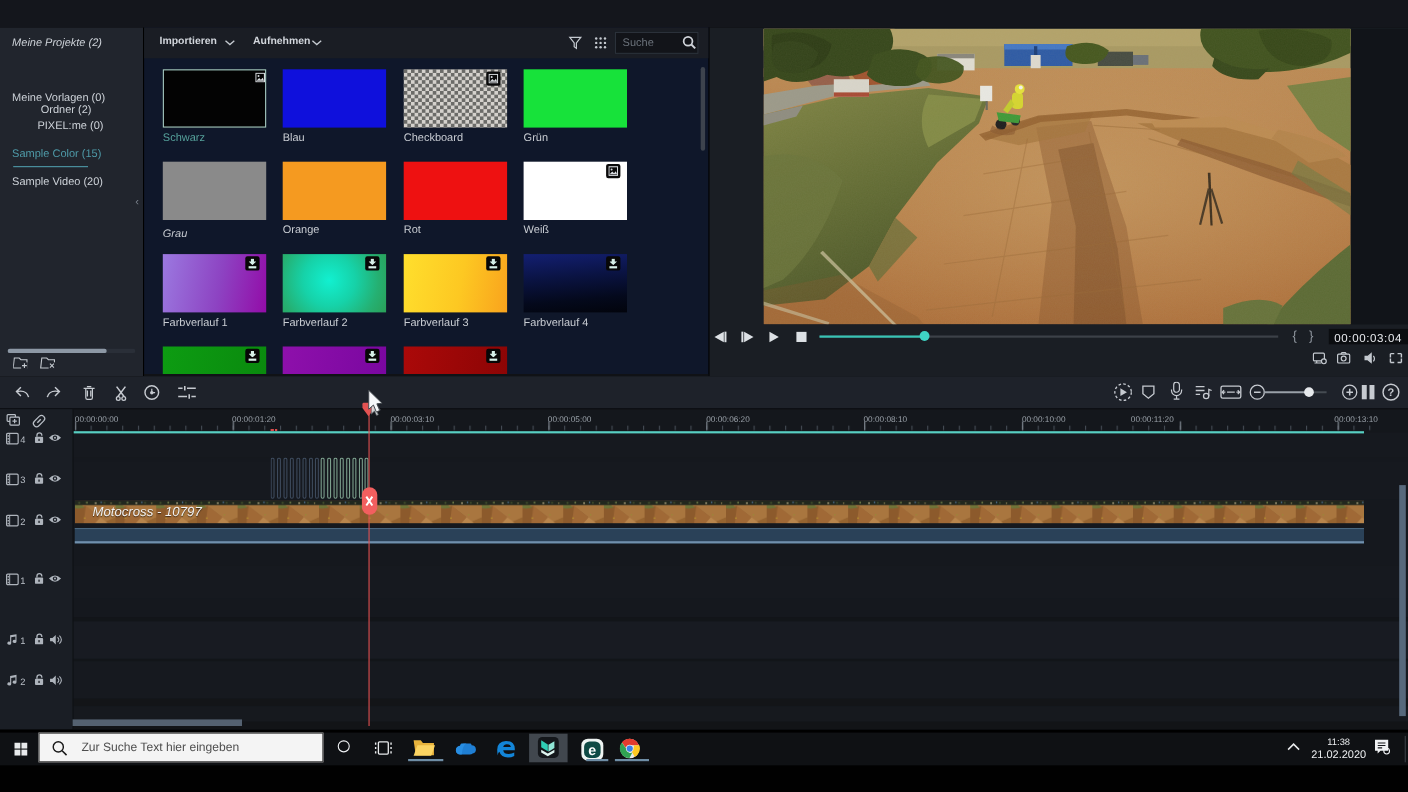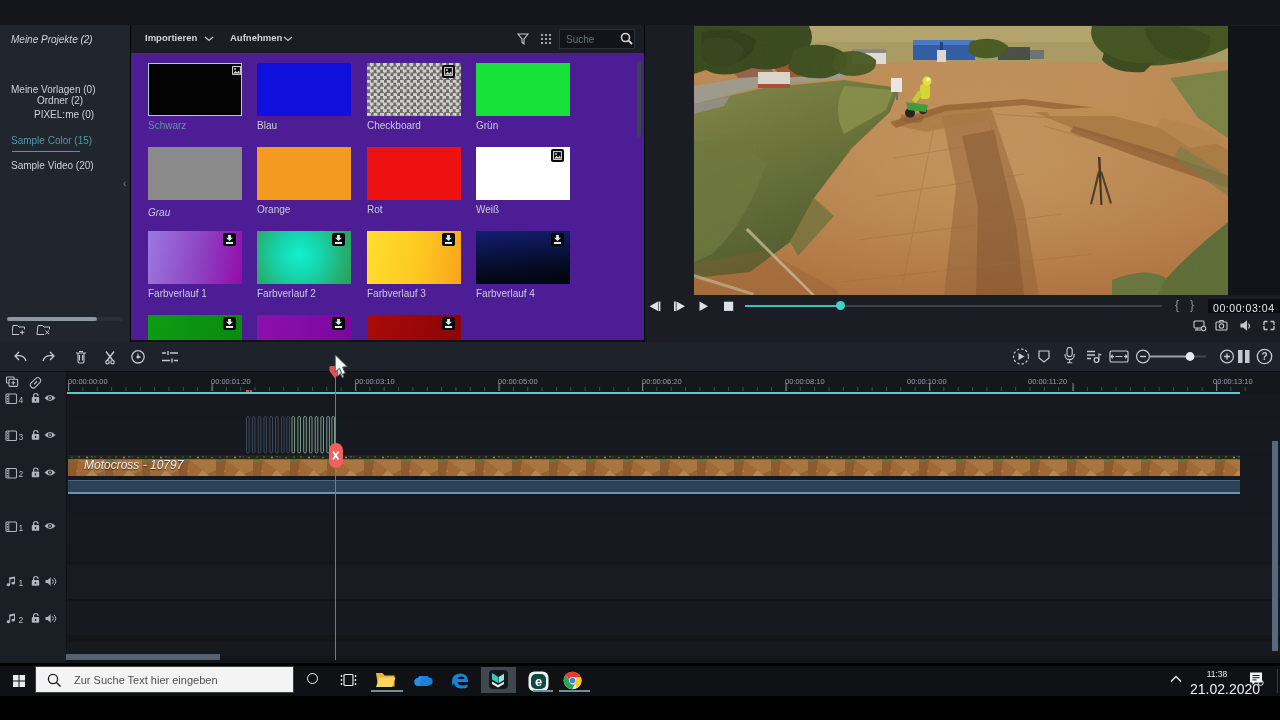--- a/index.html
+++ b/index.html
@@ -1,21 +1,21 @@
 <!DOCTYPE html>
 <html><head>
 <meta charset="utf-8">
 <style>
 * { margin:0; padding:0; box-sizing:border-box; }
 html,body { width:1280px; height:720px; overflow:hidden; background:#000; }
 body { font-family:"Liberation Sans", sans-serif; position:relative; }
 .abs { position:absolute; }
 #topstrip { left:0; top:0; width:1280px; height:25px; background:#14161c; }
 #sidebar { left:0; top:25px; width:130px; height:317px; background:#21252d; }
-#media { left:131px; top:25px; width:513px; height:317px; background:#4c1d95; }
+#media { left:131px; top:25px; width:513px; height:317px; background:#0f172a; }
 #mediahead { left:0; top:0; width:513px; height:28px; background:#1a1d24; }
 #preview { left:645px; top:25px; width:635px; height:317px; background:#1a1e24; }
 #toolbar { left:0; top:342px; width:1280px; height:30px; background:#1e222a; border-bottom:1px solid #0c0e12; }
 #timeline { left:0; top:372px; width:1280px; height:291px; background:#14171c; }
 #taskbar { left:0; top:666px; width:1280px; height:30px; background:#0f1114; }
 .sideitem { position:absolute; font-size:10px; color:#cdd2d8; white-space:nowrap; }
 .tile { position:absolute; width:94px; height:53px; }
 .tlabel { position:absolute; font-size:10px; color:#c8ccd2; }
 .dl { position:absolute; width:13px; height:13px; background:#070707; border-radius:2px; }
 .dl::before { content:""; position:absolute; left:3px; top:2px; width:7px; height:6px; background:#d6efe8; clip-path:polygon(30% 0, 70% 0, 70% 45%, 100% 45%, 50% 100%, 0 45%, 30% 45%); }
@@ -383,21 +383,21 @@
     </defs>
     <rect x="68" y="0" width="1190" height="22" fill="url(#mint)"></rect>
     <rect x="68" y="0" width="1190" height="22" fill="url(#majt)"></rect>
   </svg>
   <div class="rlab" style="left:68px;">00:00:00:00</div>
   <div class="rlab" style="left:211px;">00:00:01:20</div>
   <div class="rlab" style="left:355px;">00:00:03:10</div>
   <div class="rlab" style="left:498px;">00:00:05:00</div>
   <div class="rlab" style="left:642px;">00:00:06:20</div>
   <div class="rlab" style="left:785px;">00:00:08:10</div>
-  <div class="rlab" style="left:907px;">00:00:10:00</div>
+  <div class="rlab" style="left:929px;">00:00:10:00</div>
   <div class="rlab" style="left:1012px;padding-left:16px;">00:00:11:20</div>
   <div class="rlab" style="left:1213px;">00:00:13:10</div>
   <div class="abs" style="left:246px; top:18px; width:3px; height:2px; background:#d84b4b;"></div>
   <div class="abs" style="left:250px; top:18px; width:2px; height:2px; background:#d84b4b;"></div>
   <div class="abs" style="left:67px; top:19.5px; width:1173px; height:2.2px; background:#58cfc2;"></div>
 
   <svg class="abs" style="left:4px; top:20px;" width="58" height="232" viewBox="0 0 58 232">
     <defs>
       <g id="vtrk">
         <rect x="1" y="1" width="10.5" height="9.5" rx="1" fill="none" stroke="#aeb4bc" stroke-width="1.1"></rect>
@@ -564,21 +564,21 @@
     <circle cx="9.5" cy="9.5" r="3.4" fill="#efefef"></circle>
     <circle cx="9.5" cy="9.5" r="2.8" fill="#3a7fe8"></circle>
   </svg>
   <div class="abs" style="left:371px; top:23.5px; width:32px; height:2px; background:#6e8da5;"></div>
   <div class="abs" style="left:533px; top:23.5px; width:20px; height:2px; background:#6e8da5;"></div>
   <div class="abs" style="left:559px; top:23.5px; width:31px; height:2px; background:#6e8da5;"></div>
   <svg class="abs" style="left:1170px; top:9px;" width="12" height="8" viewBox="0 0 12 8">
       <path d="M1 6.5 L6 1.5 L11 6.5" fill="none" stroke="#e8eaec" stroke-width="1.4"></path>
     </svg>
   <div class="abs" style="left:1196px; top:3px; width:42px; height:8px; font-size:8.5px; color:#eceef0; text-align:center;">11:38</div>
-  <div class="abs" style="left:1190px; top:15px; width:54px; height:8px; font-size:14px; color:#eceef0; text-align:center;">21.02.2020</div>
+  <div class="abs" style="left:1190px; top:15px; width:54px; height:8px; font-size:10px; color:#eceef0; text-align:center;">21.02.2020</div>
   <svg class="abs" style="left:1248px; top:5px;" width="17" height="17" viewBox="0 0 17 17">
     <path d="M2 1.5 h12 v10 h-7l-2.6 2.6 v-2.6 h-2.4 z" fill="#f0f2f4"></path>
     <path d="M4.5 4.5 h7 M4.5 6.7 h7 M4.5 8.9 h4" stroke="#14161a" stroke-width="1"></path>
     <circle cx="12.6" cy="11.8" r="2.6" fill="none" stroke="#f0f2f4" stroke-width="1"></circle>
   </svg>
   <div class="abs" style="left:1277px; top:3px; width:1px; height:24px; background:#3a3f45;"></div>
 </div>
 <div class="abs" style="left:0; top:696px; width:1280px; height:24px; background:#010101;"></div>
 <svg class="abs" style="left:333.5px; top:354px; z-index:50;" width="15" height="25" viewBox="0 0 15 25">
   <path d="M3.5 9.5 L3.5 22.5 L6.4 19.8 L8.3 23.8 L10 23 L8.2 19 L11.8 18.7 Z" fill="#dde1e4" stroke="#52575d" stroke-width="0.7" opacity="0.9"></path>

